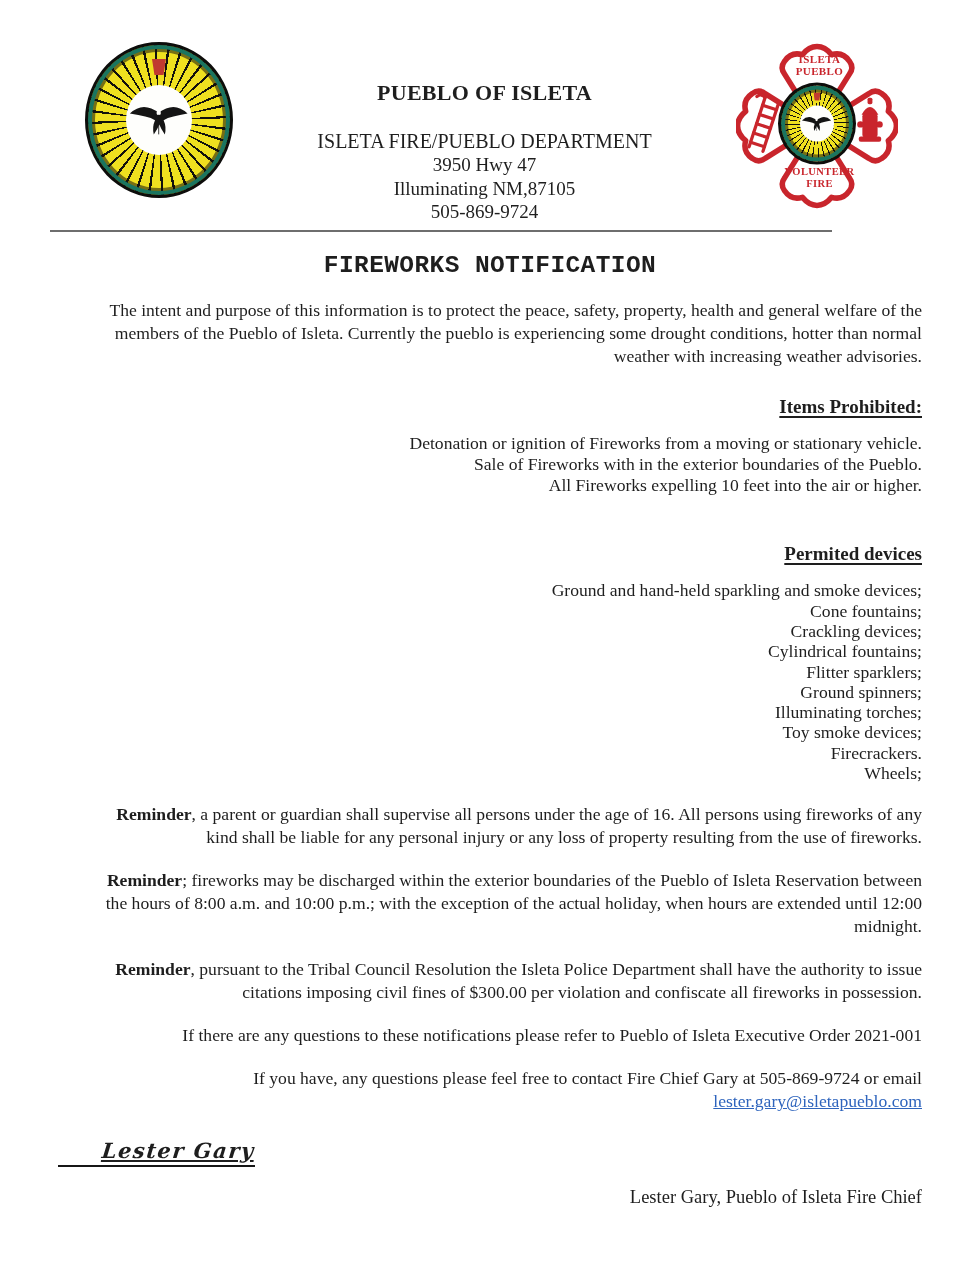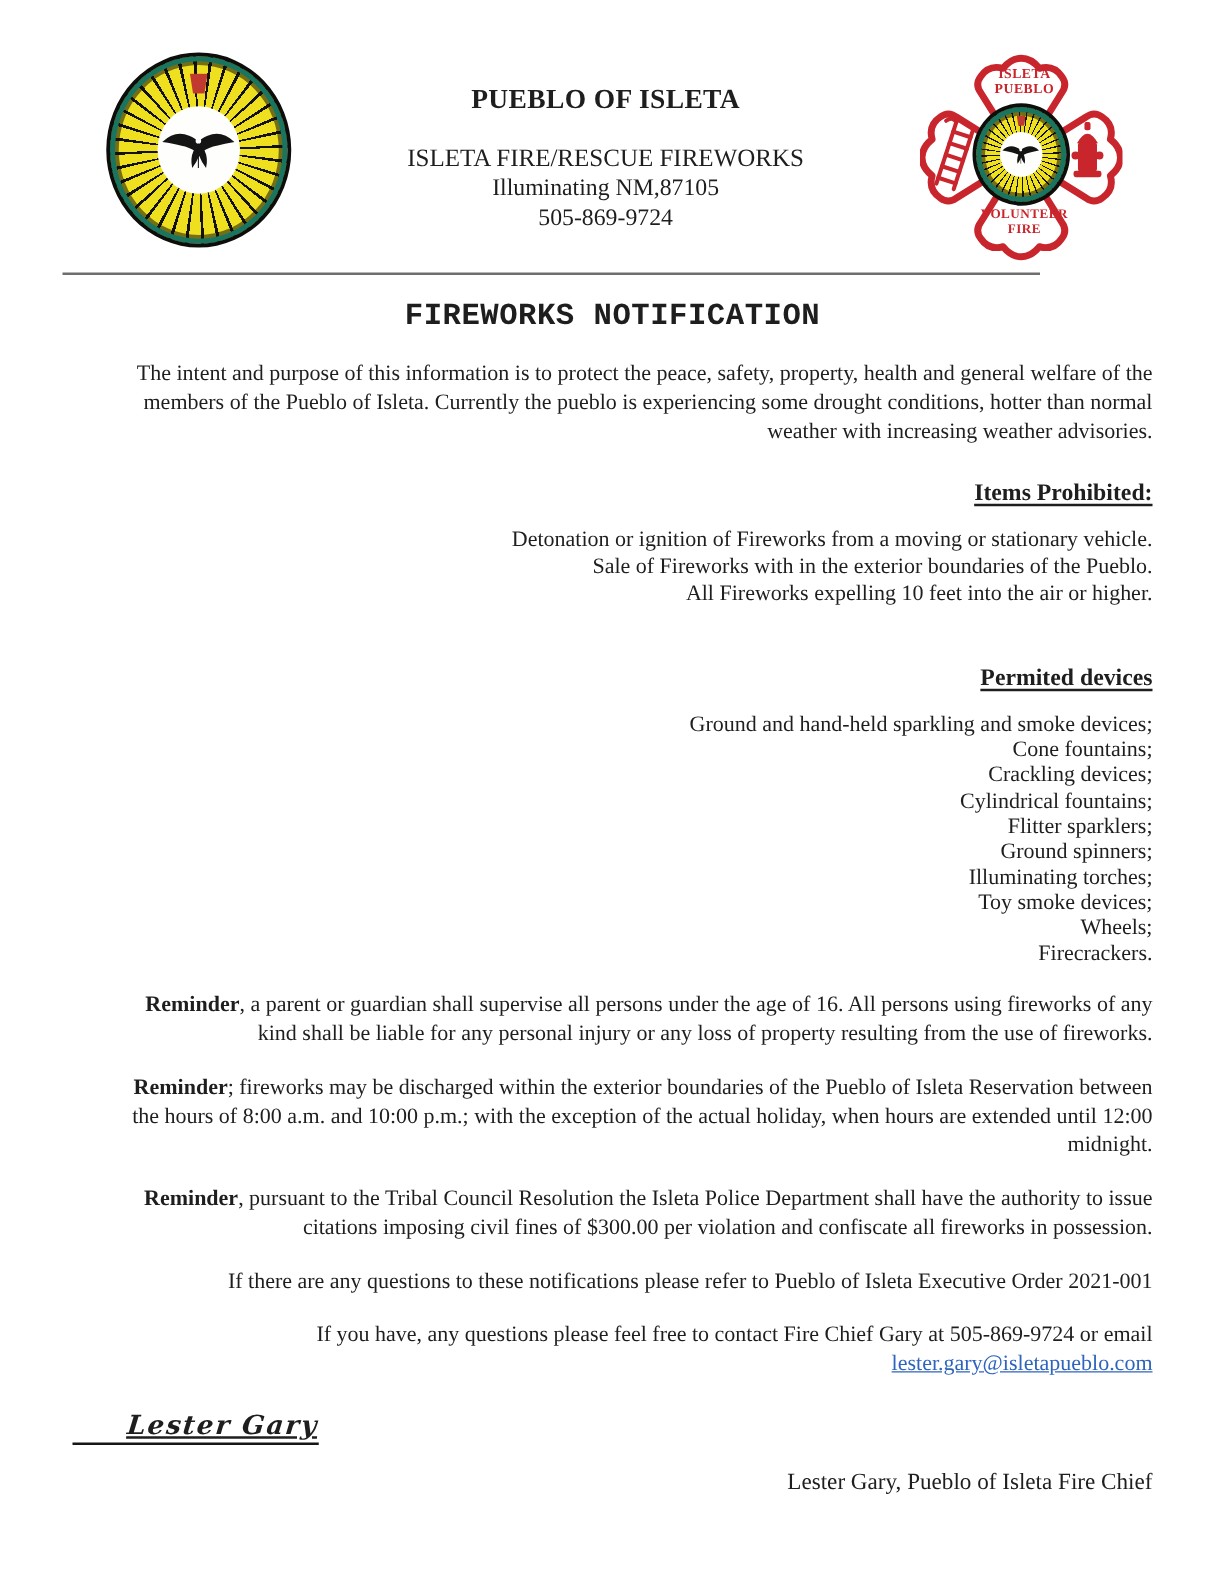--- a/index.html
+++ b/index.html
@@ -9,21 +9,21 @@
     position:relative;
     width:980px; height:1268px;
     margin:0 auto;
     background:#ffffff;
     color:#1e1e1e;
     overflow:hidden;
   }
 
   
   .header { display:flex; align-items:flex-start; padding:42px 82px 0 85px; }
-  .header-center { flex:1; text-align:center; margin-top:24px; padding:0 6px; }
+  .header-center { flex:1; text-align:center; margin-top:38px; padding:0 6px; }
   .org-title { font-size:22px; font-weight:bold; letter-spacing:.3px; }
   .dept-line { font-size:20px; margin-top:24px; }
   .addr-line { font-size:19px; line-height:22.5px; margin-top:1px; }
 
   
   .seal {
     position:relative; border-radius:50%;
     background:repeating-conic-gradient(#efe01f 0deg 6.5deg, #12110d 6.5deg 8.6deg, #efe01f 8.6deg 10deg);
     border:3px solid #0d0d0b;
     box-shadow: inset 0 0 0 4px #1a7560, inset 0 0 0 7px rgba(18,17,13,.55);
@@ -100,21 +100,22 @@
           <path d="M3,22 Q20,6 38,14 Q46,17 50,22 Q54,17 62,14 Q80,6 97,22 Q84,24 74,27 Q64,29 58,33 Q63,44 60,56 Q54,48 51,40 Q48,48 42,56 Q39,44 44,33 Q38,29 28,27 Q18,24 3,22 Z" fill="#141414"></path>
           <circle cx="50" cy="21" r="3.6" fill="#fdfdfb"></circle>
           <path d="M50,24 L50,56" stroke="#141414" stroke-width="1.4"></path>
         </svg>
       </div>
       <div class="seal-notch"></div>
     </div>
 
     <div class="header-center">
       <div class="org-title">PUEBLO OF ISLETA</div>
-      <div class="dept-line">ISLETA FIRE/RESCUE FIREWORKS</div>
+      <div class="dept-line">ISLETA FIRE/PUEBLO DEPARTMENT</div>
+      <div class="addr-line">3950 Hwy 47</div>
       <div class="addr-line">Illuminating NM,87105</div>
       <div class="addr-line">505-869-9724</div>
     </div>
 
     <div class="fire-badge">
       <svg class="badge-cross" viewBox="0 0 100 100" xmlns="http://www.w3.org/2000/svg">
         <g fill="#ffffff" stroke="#c9252c" stroke-width="3.4" stroke-linejoin="round">
           <path d="M50,50 L30,18 Q27,14 30,10 Q34,4 41,6 Q45,1 50,1 Q55,1 59,6 Q66,4 70,10 Q73,14 70,18 Z"></path>
           <path d="M50,50 L30,18 Q27,14 30,10 Q34,4 41,6 Q45,1 50,1 Q55,1 59,6 Q66,4 70,10 Q73,14 70,18 Z" transform="rotate(90 50 50)"></path>
           <path d="M50,50 L30,18 Q27,14 30,10 Q34,4 41,6 Q45,1 50,1 Q55,1 59,6 Q66,4 70,10 Q73,14 70,18 Z" transform="rotate(180 50 50)"></path>
@@ -180,22 +181,22 @@
     <div class="section-heading permitted-gap">Permited devices</div>
     <div class="plain-list permitted-list">
         <div class="list-line">Ground and hand-held sparkling and smoke devices;</div>
         <div class="list-line">Cone fountains;</div>
         <div class="list-line">Crackling devices;</div>
         <div class="list-line">Cylindrical fountains;</div>
         <div class="list-line">Flitter sparklers;</div>
         <div class="list-line">Ground spinners;</div>
         <div class="list-line">Illuminating torches;</div>
         <div class="list-line">Toy smoke devices;</div>
+        <div class="list-line">Firecrackers.</div>
         <div class="list-line">Wheels;</div>
-        <div class="list-line">Firecrackers.</div>
       </div>
 
     <p class="reminder-1"><b class="reminder-label">Reminder</b><span>, a parent or guardian shall supervise all persons under the age of 16. All persons using fireworks of any kind shall be liable for any personal injury or any loss of property resulting from the use of fireworks.</span></p>
 
     <p><b class="reminder-label">Reminder</b><span>; fireworks may be discharged within the exterior boundaries of the Pueblo of Isleta Reservation between the hours of 8:00 a.m. and 10:00 p.m.; with the exception of the actual holiday, when hours are extended until 12:00 midnight.</span></p>
 
     <p><b class="reminder-label">Reminder</b><span>, pursuant to the Tribal Council Resolution the Isleta Police Department shall have the authority to issue citations imposing civil fines of $300.00 per violation and confiscate all fireworks in possession.</span></p>
 
     <p>If there are any questions to these notifications please refer to Pueblo of Isleta Executive Order 2021-001</p>
 

